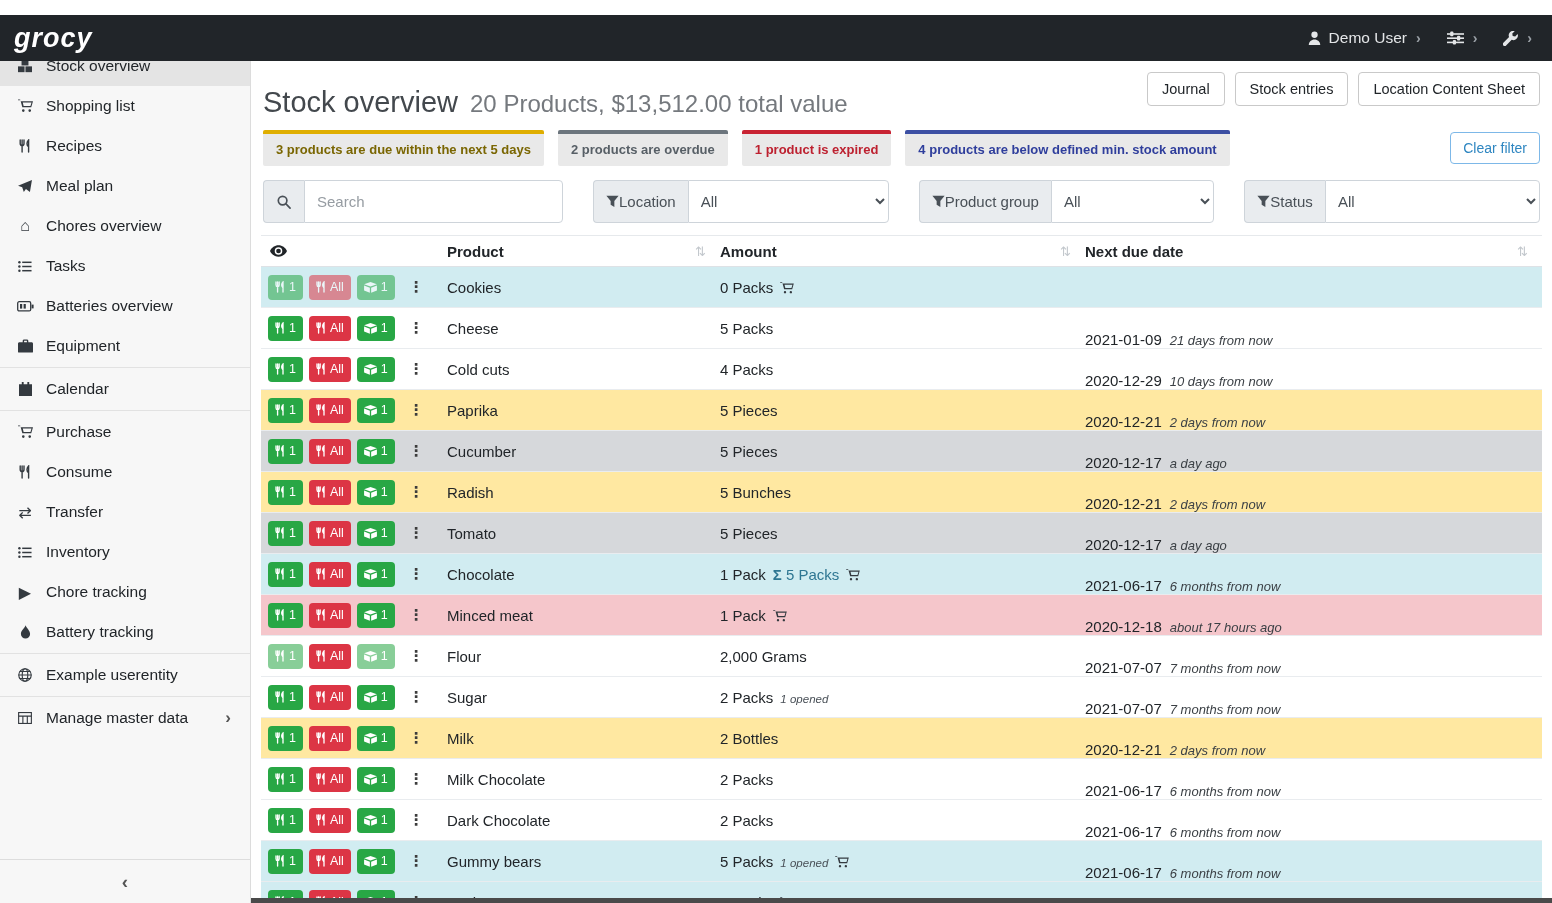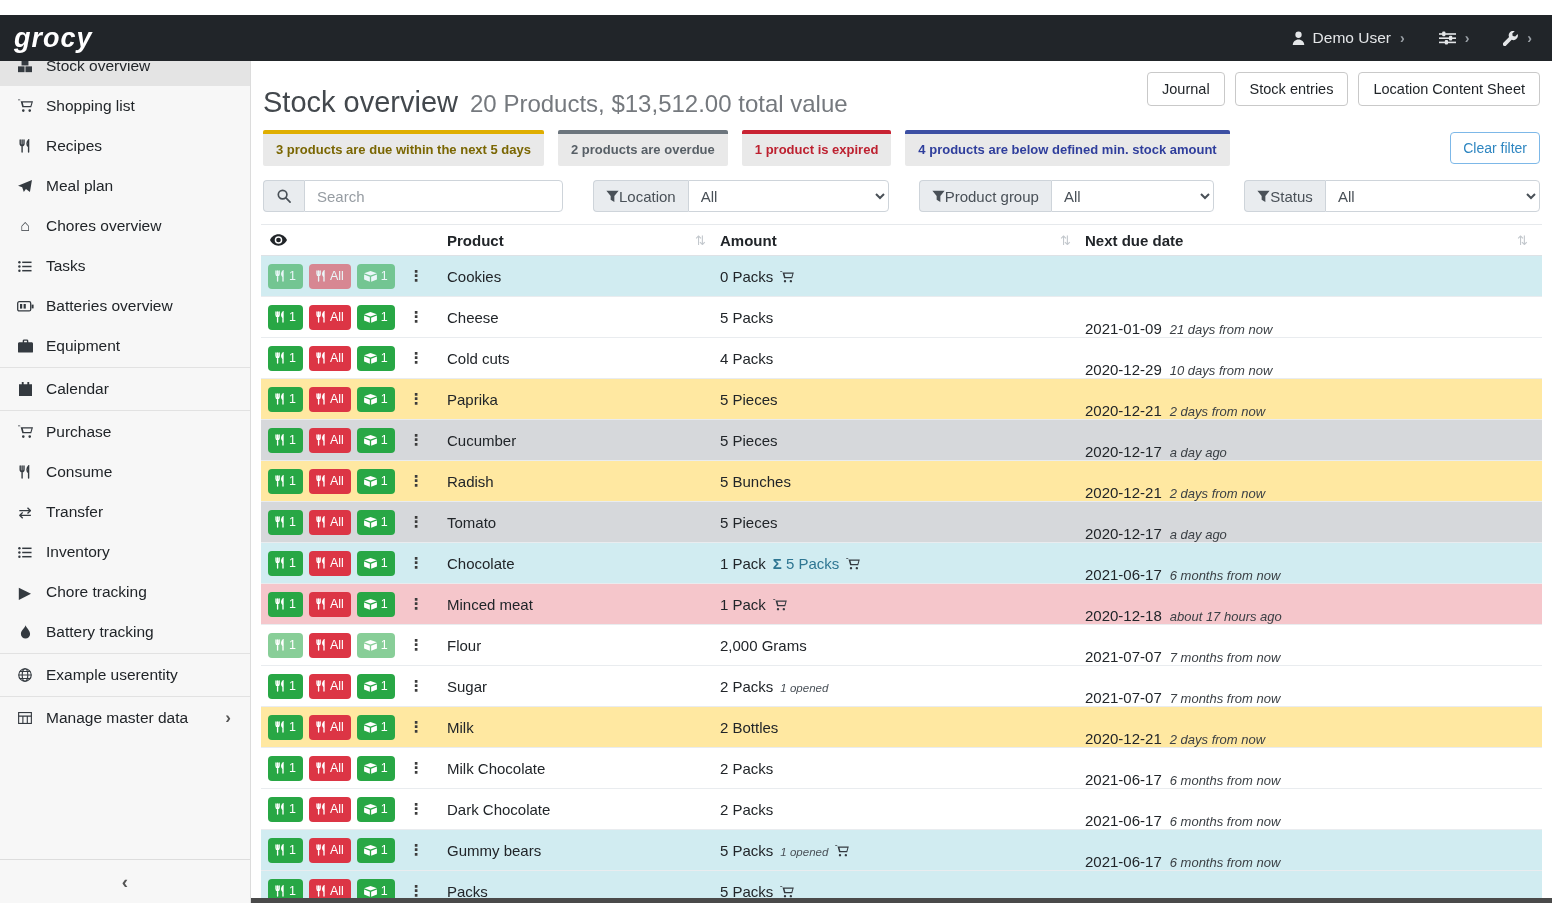--- a/index.html
+++ b/index.html
@@ -5,21 +5,21 @@
   * { box-sizing:border-box; margin:0; padding:0; }
   html,body { width:1552px; height:903px; }
   body { font-family:"Liberation Sans","DejaVu Sans",sans-serif; background:#fff; color:#212529; position:relative; overflow:hidden; }
   .ic { display:inline-flex; align-items:center; justify-content:center; }
   .ic svg { display:block; }
 
   
   .navbar { position:absolute; top:15px; left:0; right:0; height:46px; background:var(--navbar-bg,#212529);
             display:flex; align-items:center; justify-content:space-between; padding:0 20px 0 14px; z-index:10; }
   .brand { color:#fff; font-size:27px; font-weight:700; font-style:italic; letter-spacing:1px; line-height:1; }
-  .nav-right { display:flex; align-items:center; gap:34px; }
+  .nav-right { display:flex; align-items:center; gap:26px; }
   .nav-item { display:flex; align-items:center; gap:8px; color:#e4e6e8; font-size:15.5px; cursor:pointer; }
   .nav-chev { color:#9aa0a6; font-size:14px; font-weight:700; margin-left:1px; }
 
   
   .sidebar { position:absolute; top:46px; left:0; bottom:0; width:251px; background:var(--sidebar-bg,#f7f7f7);
              border-right:1px solid #dcdcdc; display:flex; flex-direction:column; z-index:5; }
   .side-items { flex:1; overflow:hidden; }
   .side-item { height:40px; display:flex; align-items:center; padding:0 13px; gap:9px; font-size:15.5px; cursor:pointer; color:#212529; }
   .side-item.active { background:var(--sidebar-active,#e4e4e4); }
   .side-item .ic { width:24px; color:#343a40; font-size:16px; }
@@ -41,21 +41,21 @@
 
   
   .pills { display:flex; align-items:center; gap:14px; margin:0 2px 14px; }
   .pill { background:#e9e9e9; border-top:4px solid #f97316; padding:8px 13px 9px; font-size:13px; font-weight:700;
           border-radius:2px; cursor:pointer; white-space:nowrap; }
   .clear-filter { margin-left:auto; background:#fff; border:1px solid #7db8e8; color:#2e86c1; border-radius:4px;
                   padding:7px 12px; font-size:14px; cursor:pointer; font-family:inherit; }
 
   
   .filters { display:flex; gap:30px; margin:0 2px 12px; }
-  .igroup { display:flex; height:32px; }
+  .igroup { display:flex; height:43px; }
   .search-group { width:300px; }
   .filter-group { flex:1; }
   .prepend { background:#e9ecef; border:1px solid #ced4da; border-right:0; border-radius:4px 0 0 4px;
              display:flex; align-items:center; padding:0 12px; color:#495057; font-size:15px; white-space:nowrap; }
   .search-group .prepend { width:41px; justify-content:center; padding:0; }
   .tinput { flex:1; border:1px solid #ced4da; border-radius:0 4px 4px 0; padding:0 12px; font-size:15px;
             color:#495057; outline:none; font-family:inherit; min-width:0; }
   .tinput::placeholder { color:#969ca2; }
   select.fsel { flex:1; border:1px solid #ced4da; border-radius:0 4px 4px 0; background:#fff; color:#495057;
                 font-size:15px; padding:0 8px; outline:none; font-family:inherit; min-width:0; }

